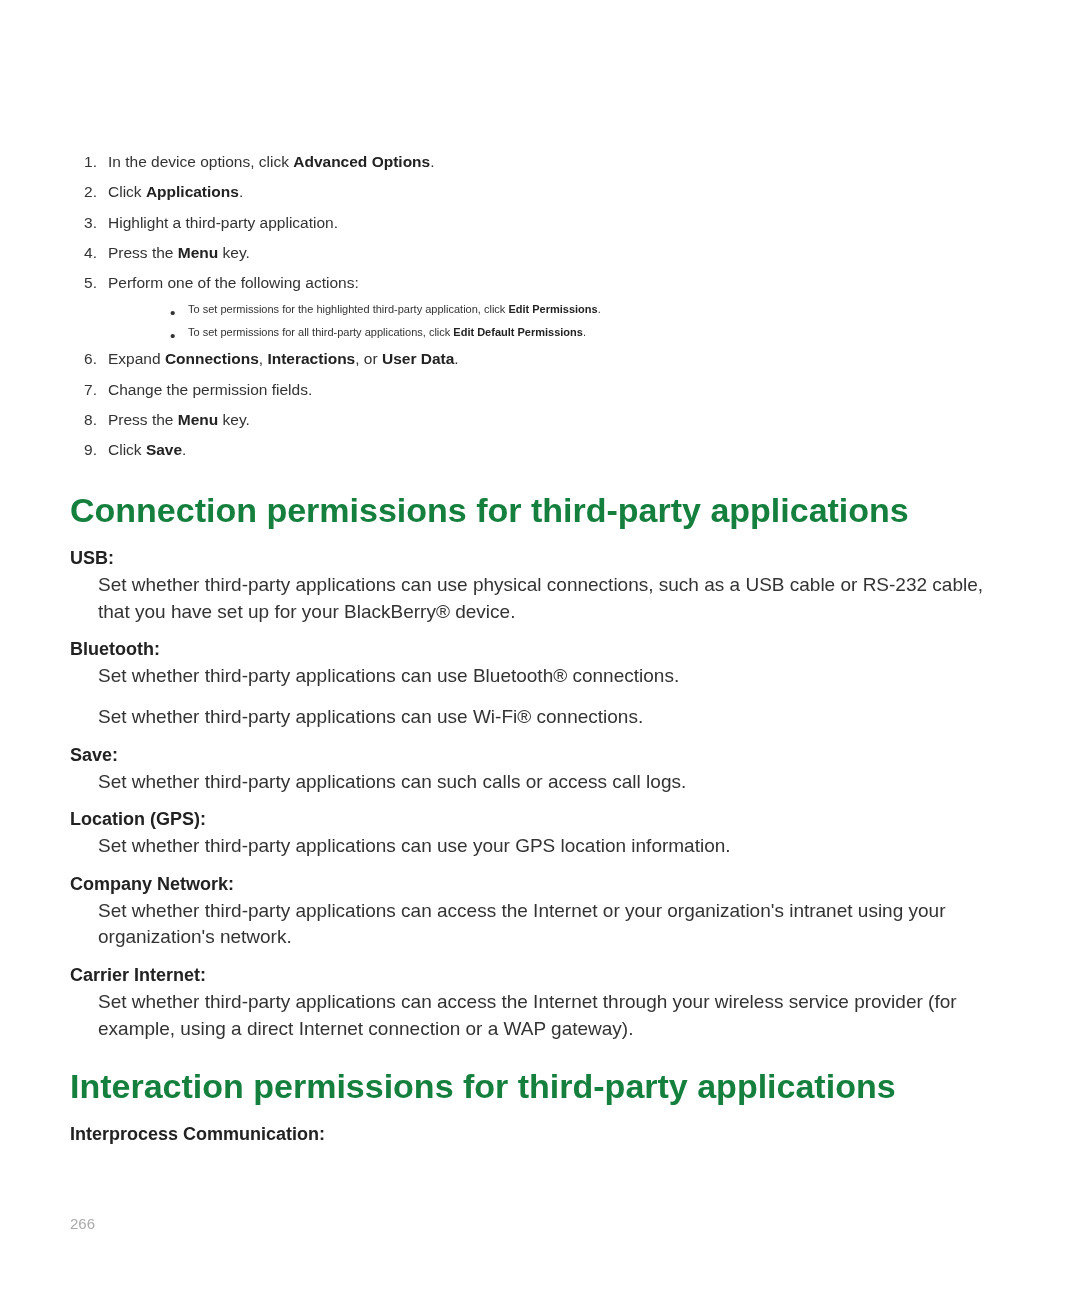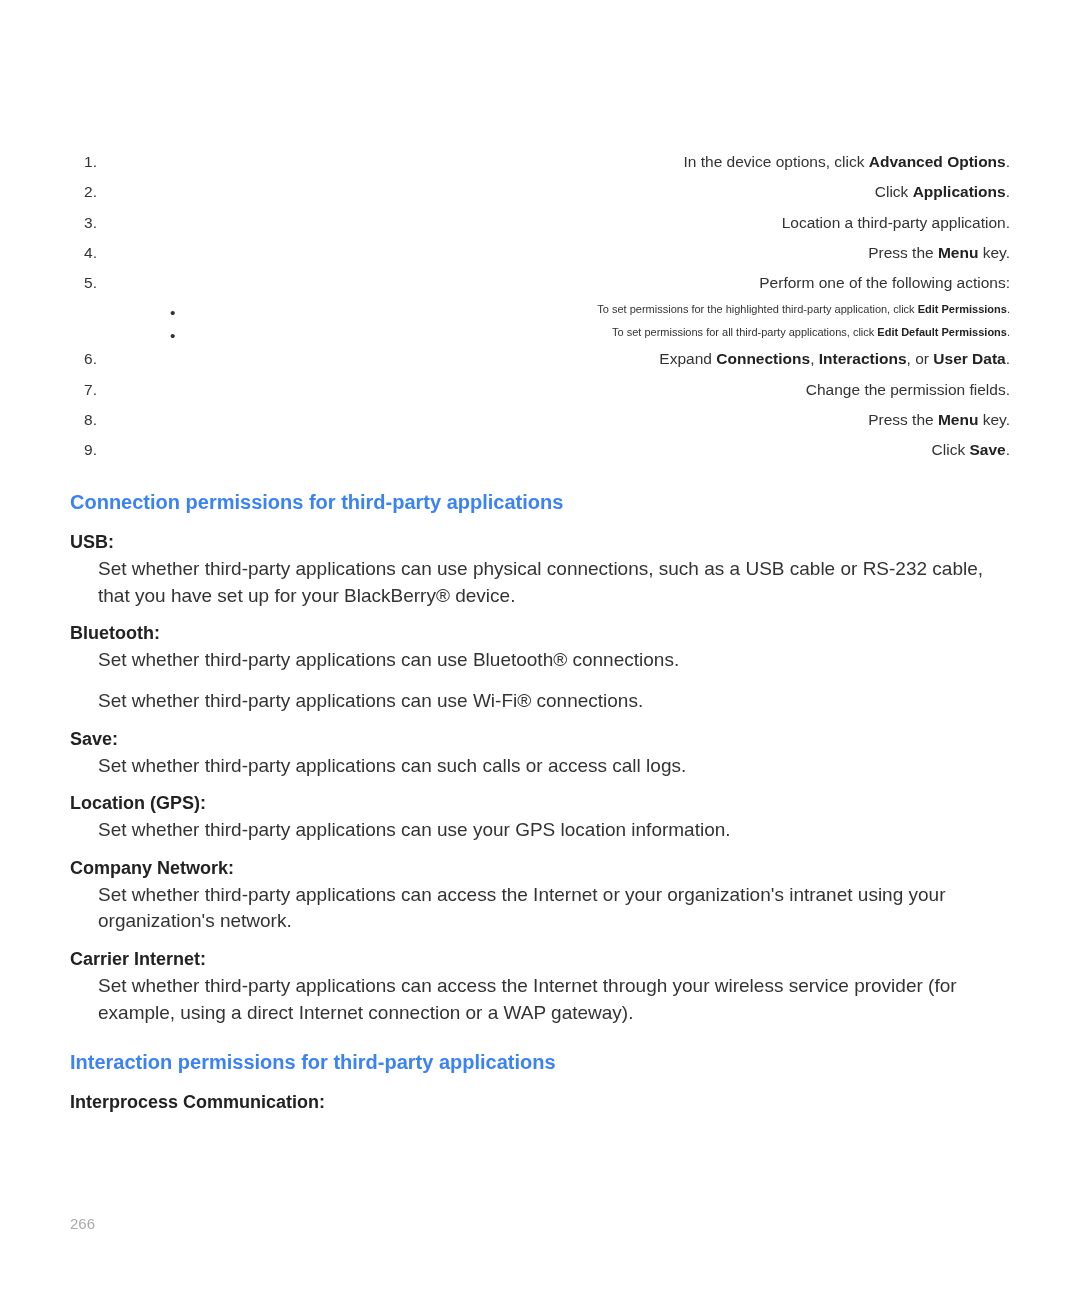--- a/index.html
+++ b/index.html
@@ -13,21 +13,20 @@
       width: 1080px;
       height: 1296px;
       padding: 150px 70px 50px 70px;
       color: #333333;
       position: relative;
     }
     ol.steps {
       list-style: none;
       counter-reset: step;
       margin-bottom: 30px;
-      text-align: right;
     }
     ol.steps > li {
       counter-increment: step;
       position: relative;
       padding-left: 38px;
       margin-bottom: 7px;
       font-size: 15.5px;
       line-height: 1.5;
       color: #333;
     }
@@ -49,22 +48,22 @@
       font-size: 11px;
       line-height: 1.5;
     }
     ul.sub li::before {
       content: "•";
       position: absolute;
       left: 62px;
       font-size: 15.5px;
     }
     h2.section-title {
-      color: #3b82f6;
-      font-size: 20px;
+      color: #15803d;
+      font-size: 34px;
       font-weight: bold;
       margin-top: 25px;
       margin-bottom: 18px;
     }
     .def-list {
       margin-bottom: 25px;
     }
     .def-term {
       font-weight: bold;
       font-size: 18px;
@@ -94,21 +93,21 @@
 <body>
 
 <ol class="steps">
   <li>
     <span>In the device options, click </span><b>Advanced Options</b><span>.</span>
   </li>
   <li>
     <span>Click </span><b>Applications</b><span>.</span>
   </li>
   <li>
-    <span>Location a third-party application.</span>
+    <span>Highlight a third-party application.</span>
   </li>
   <li>
     <span>Press the </span><b>Menu</b><span> key.</span>
   </li>
   <li>
     <span>Perform one of the following actions:</span>
     <ul class="sub">
       <li>
         <span>To set permissions for the highlighted third-party application, click </span><b>Edit Permissions</b><span>.</span>
       </li>

